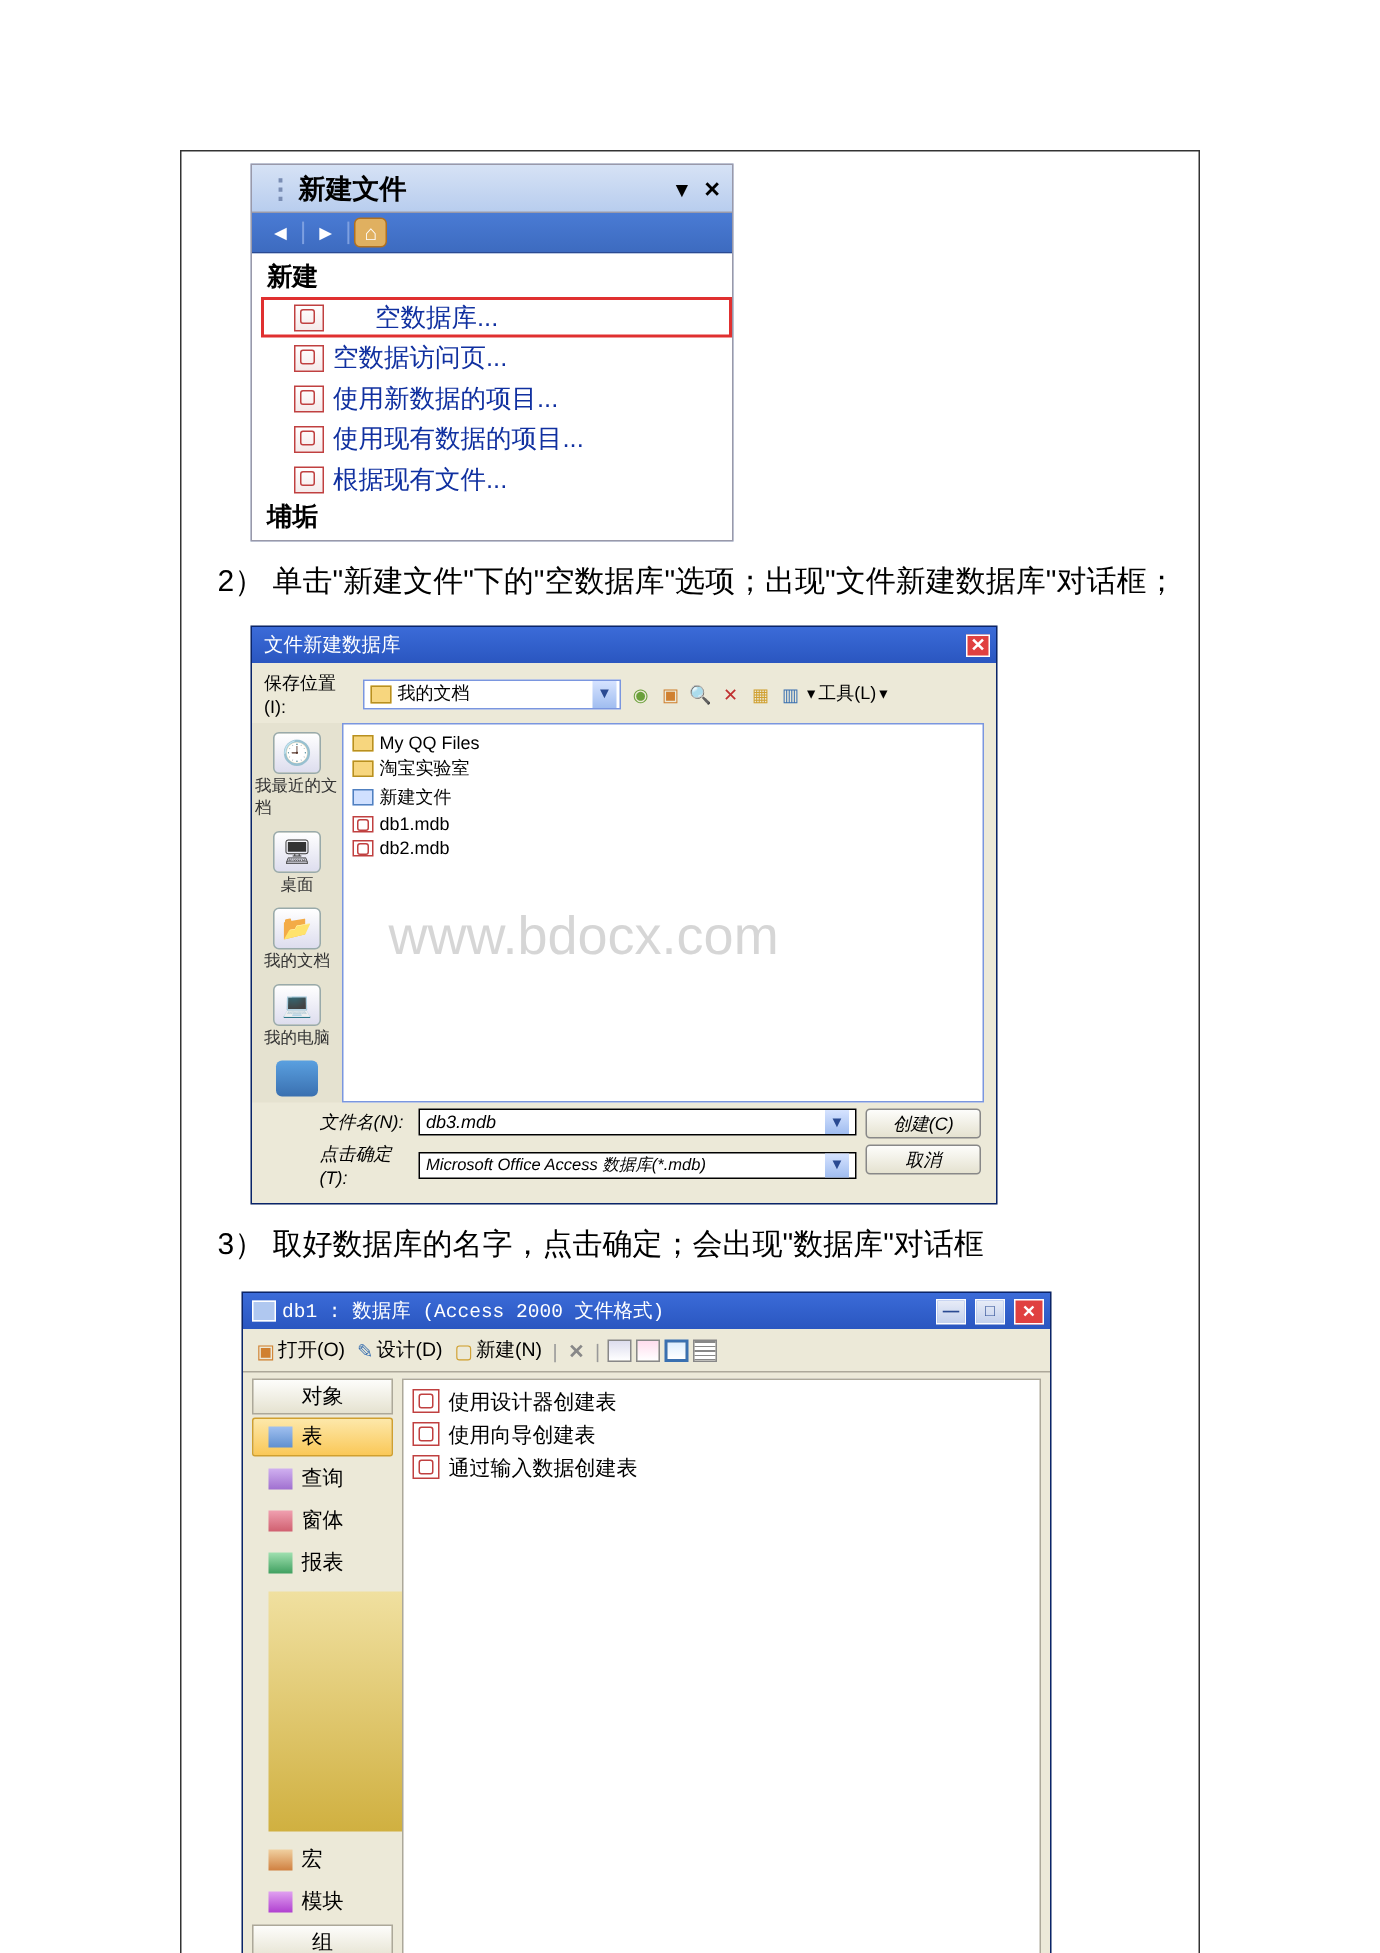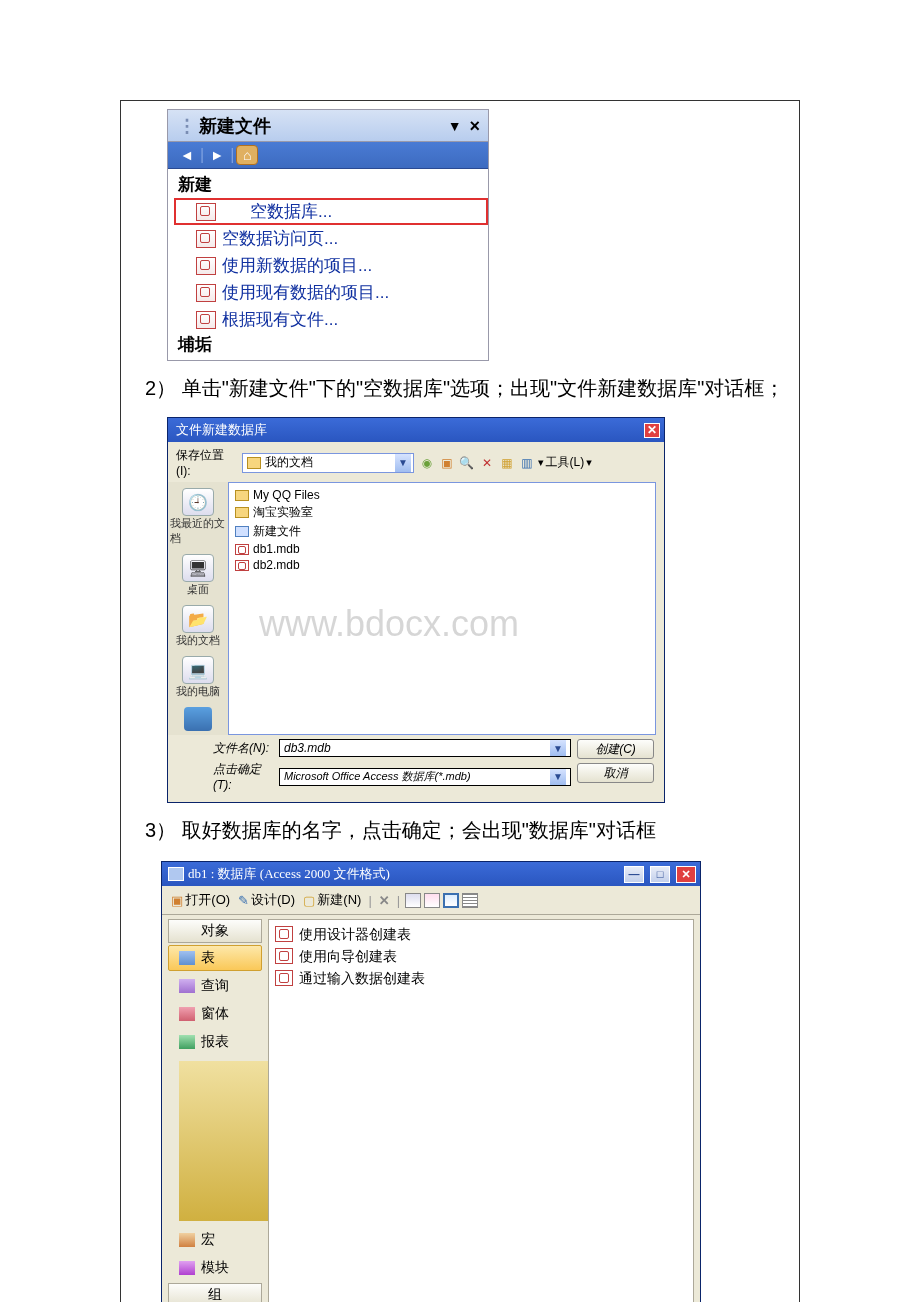--- a/index.html
+++ b/index.html
@@ -404,21 +404,21 @@
             </div>
         </div>
       </div>
     </div>
 
     <div class="step-text">3） 取好数据库的名字，点击确定；会出现"数据库"对话框</div>
 
     <div class="panel3">
       <div class="panel3-titlebar">
         <span class="p3-title-icon"></span>
-        <span style="font-family:Liberation Serif, serif;">db1 : 数据库 (Access 2000 文件格式)</span>
+        <span style="font-family:Liberation Mono, monospace;">db1 : 数据库 (Access 2000 文件格式)</span>
         <span class="spacer"></span>
         <span class="wctrl">—</span>
         <span class="wctrl">□</span>
         <span class="wctrl close">✕</span>
       </div>
       <div class="panel3-toolbar">
         <span class="tbtn">
           <span style="color:#d08030;">▣</span>
           <span>打开(O)</span>
         </span>

